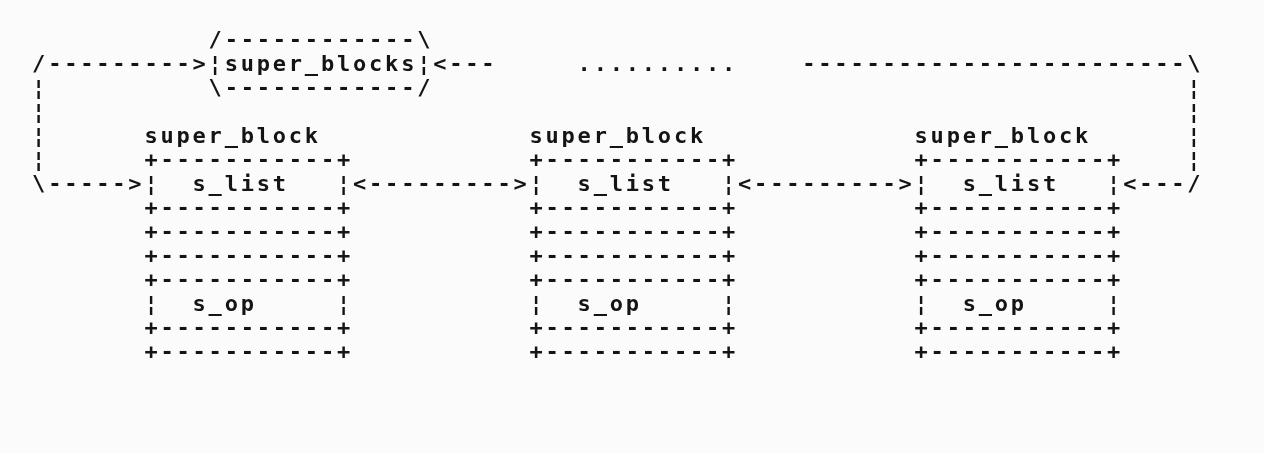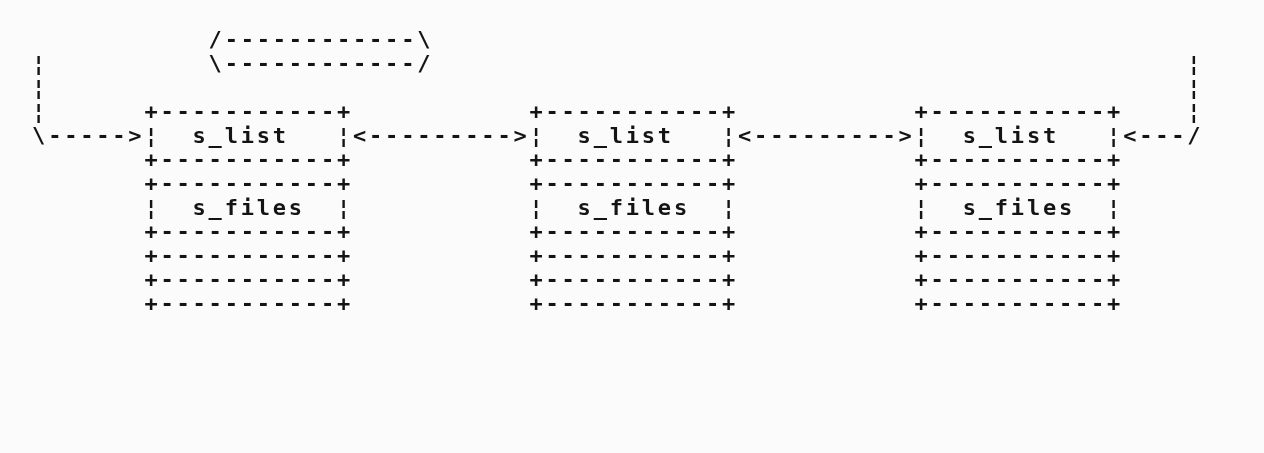--- a/index.html
+++ b/index.html
@@ -27,24 +27,26 @@
   .art-line {
     white-space: pre;
     height: 24px;
   }
 </style>
 </head>
 <body>
 
 <div class="ascii-art">
   <div class="art-line">             /------------\</div>
+  <div class="art-line">  /---------&gt;¦super_blocks¦&lt;---     ..........    ------------------------\</div>
   <div class="art-line">  ¦          \------------/                                               ¦</div>
   <div class="art-line">  ¦                                                                       ¦</div>
+  <div class="art-line">  ¦      super_block             super_block             super_block      ¦</div>
   <div class="art-line">  ¦      +-----------+           +-----------+           +-----------+    ¦</div>
   <div class="art-line">  \-----&gt;¦  s_list   ¦&lt;---------&gt;¦  s_list   ¦&lt;---------&gt;¦  s_list   ¦&lt;---/</div>
   <div class="art-line">         +-----------+           +-----------+           +-----------+</div>
   <div class="art-line">         +-----------+           +-----------+           +-----------+</div>
-  <div class="art-line">         ¦  s_files  ¦           ¦  s_files  ¦           ¦  s_files  ¦</div>
   <div class="art-line">         +-----------+           +-----------+           +-----------+</div>
   <div class="art-line">         +-----------+           +-----------+           +-----------+</div>
+  <div class="art-line">         ¦  s_op     ¦           ¦  s_op     ¦           ¦  s_op     ¦</div>
   <div class="art-line">         +-----------+           +-----------+           +-----------+</div>
   <div class="art-line">         +-----------+           +-----------+           +-----------+</div>
 </div>
 
 </body></html>

